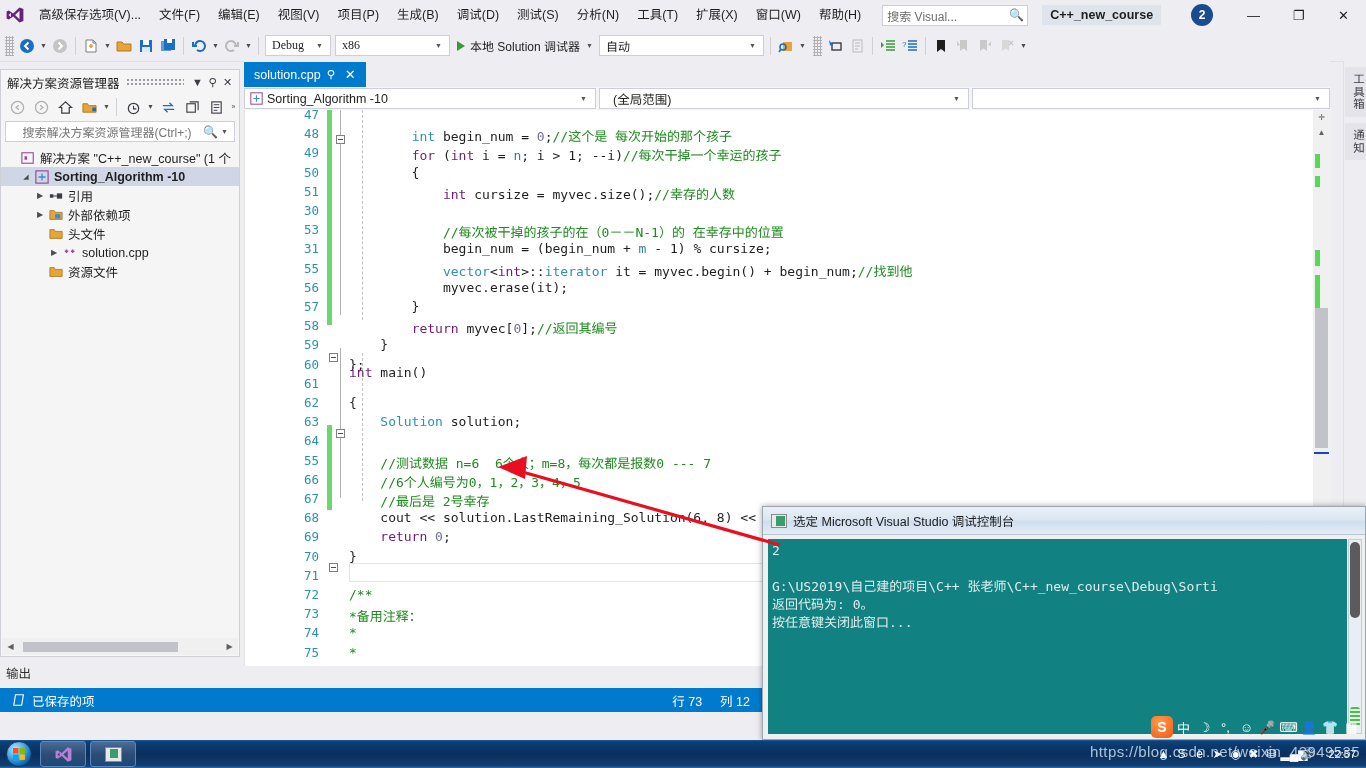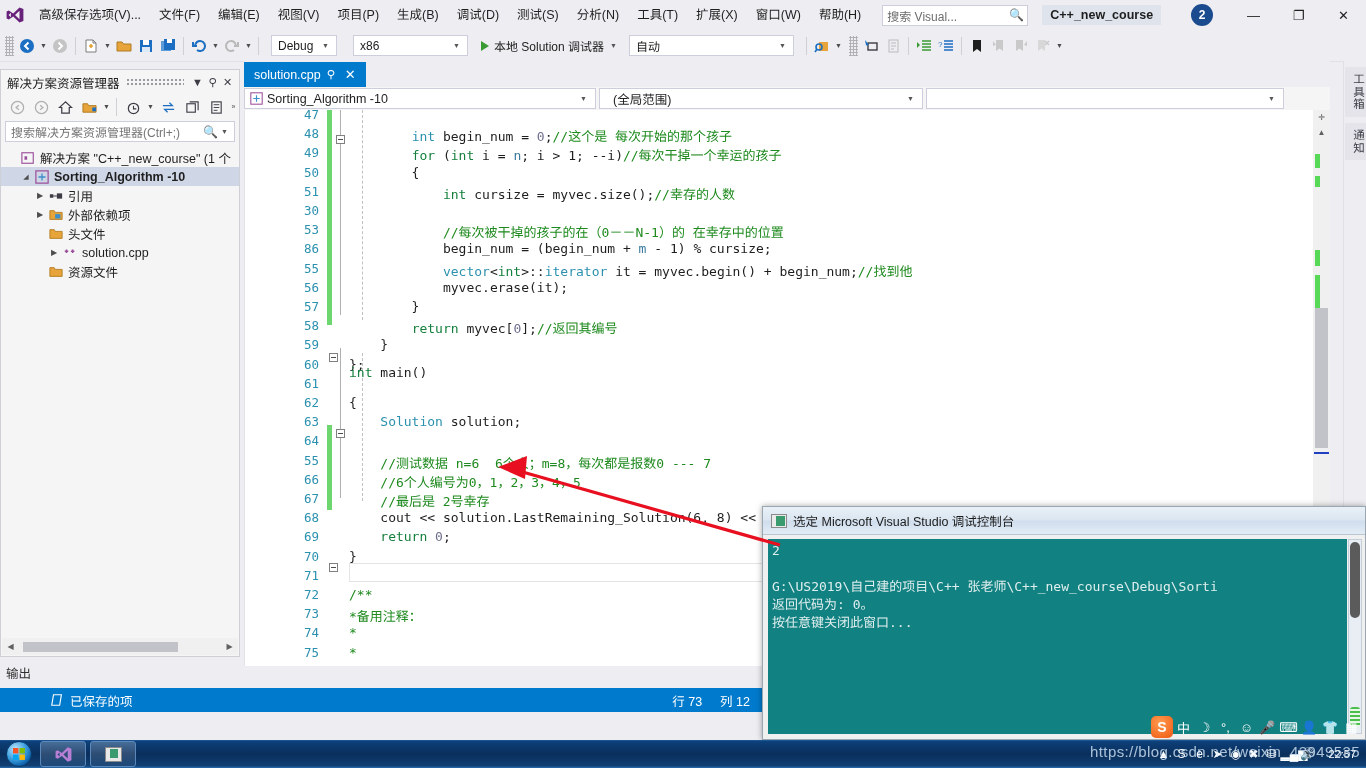--- a/index.html
+++ b/index.html
@@ -38,21 +38,21 @@
   
   .toolbar{height:31px;display:flex;align-items:center;background:#eeeef2;border-bottom:1px solid #e0e0e6;position:relative;}
   .tb-grip{width:9px;height:20px;margin:0 2px 0 5px;
     background-image:radial-gradient(circle,#b0b0b5 1px,transparent 1.2px);
     background-size:3px 3px;}
   .tb-btn{width:22px;height:24px;display:flex;align-items:center;justify-content:center;position:relative;}
   .tb-caret{font-size:7px;color:#4d4d4d;width:11px;text-align:center;line-height:24px;}
   .tb-sep{width:1px;height:18px;background:#cfcfd6;margin:0 4px;}
   .combo{
     height:21px;border:1px solid #cccedb;background:#fff;display:flex;align-items:center;
-    font-size:12px;padding:0 2px 0 6px;box-sizing:border-box;margin:0 8px;
+    font-size:12px;padding:0 2px 0 6px;box-sizing:border-box;margin:0 2px;font-family:Liberation Serif, serif;
   }
   .combo .lbl{flex:1;white-space:nowrap;overflow:hidden;}
   .combo .arw{font-size:7px;color:#555;padding:0 5px;}
   .run-btn{display:flex;align-items:center;height:24px;padding:0 4px 0 2px;font-size:12px;white-space:nowrap;}
   .tri{width:0;height:0;border-left:8px solid #3a9b35;border-top:5px solid transparent;border-bottom:5px solid transparent;margin:0 5px 0 3px;}
   .toolbar-right{position:absolute;right:0;top:0;height:31px;display:flex;align-items:center;}
   .live-share{display:flex;align-items:center;font-size:12.5px;padding:0 8px;height:24px;}
   .admin-chip{background:#dfe3ec;color:#3c3c46;font-size:12.5px;padding:4px 11px;margin-right:8px;margin-left:6px;}
 
   
@@ -64,21 +64,21 @@
   .se-head .t{white-space:nowrap;}
   .se-head .dots{flex:1;margin:0 6px;height:8px;
      background-image:radial-gradient(circle,#9a9aa0 0.9px,transparent 1.1px);background-size:4px 4px;background-position:0 4px;}
   .se-head .hi{width:15px;text-align:center;color:#3c3c46;font-size:11px;}
   .se-toolbar{height:26px;display:flex;align-items:center;padding-left:4px;}
   .se-tb{width:24px;height:22px;display:flex;align-items:center;justify-content:center;}
   .se-search{
     margin:1px 4px 3px 4px;height:21px;border:1px solid #cccedb;background:#fff;display:flex;align-items:center;
     font-size:12px;color:#767676;padding:0 3px 0 5px;box-sizing:border-box;
   }
-  .se-search .p{flex:1;white-space:nowrap;overflow:hidden;}
+  .se-search .p{flex:1;white-space:nowrap;overflow:hidden;text-align:center;}
   .tree{padding-top:3px;font-size:12.5px;}
   .tnode{display:flex;align-items:center;height:19px;padding-left:4px;white-space:nowrap;cursor:default;}
   .tnode.sel{background:#cfd6e6;}
   .tnode .exp{width:14px;text-align:center;font-size:8px;color:#4d4d4d;}
   .tnode .ico{width:18px;display:flex;align-items:center;justify-content:center;}
   .tnode .lab{padding-left:3px;}
   .tnode .lab.b{font-weight:bold;}
   .se-hscroll{position:absolute;left:1px;right:1px;bottom:1px;height:17px;background:#f0f0f0;display:flex;align-items:center;}
   .se-hscroll .ar{width:17px;text-align:center;font-size:8px;color:#606060;}
   .se-hscroll .track{flex:1;height:15px;position:relative;}
@@ -106,21 +106,21 @@
   .ln{position:absolute;right:8px;font-family:"DejaVu Sans Mono","Liberation Mono",monospace;font-size:12.5px;color:#2b91af;text-align:right;width:70px;}
   .changebar{position:absolute;left:82px;width:5px;background:#6ed66e;}
   .vline{position:absolute;width:1px;background:#b0b0b0;}
   .dline{position:absolute;width:0;border-left:1px dashed #c0c0c0;}
   .foldbox{position:absolute;width:9px;height:9px;border:1px solid #808080;background:#fff;box-sizing:border-box;}
   .foldbox:after{content:"";position:absolute;left:1px;top:3px;width:5px;height:1px;background:#4d4d4d;}
   .code-line{
     position:absolute;left:104px;white-space:pre;
     font-family:"DejaVu Sans Mono","Liberation Mono",monospace;font-size:13px;color:#1e1e1e;
   }
-  .kw{color:#15803d;}
+  .kw{color:#701a75;}
   .ty{color:#2b91af;}
   .cm{color:#1f8a1f;}
   .pa{color:#6f6f8f;}
   .cl{color:#3a7a9e;}
   .zoom-combo{position:absolute;left:0;bottom:0;width:62px;height:22px;border:1px solid #cccedb;background:#fff;
      display:flex;align-items:center;font-size:12px;padding-left:5px;box-sizing:border-box;}
   .zoom-combo .arw{margin-left:auto;font-size:7px;color:#555;padding:0 5px;}
   .issue-bar{position:absolute;left:70px;bottom:0;height:22px;display:flex;align-items:center;font-size:12px;color:#2f2f2f;}
   .ok-circle{width:13px;height:13px;border-radius:50%;background:#3a9b35;color:#fff;font-size:9px;
      display:flex;align-items:center;justify-content:center;margin-right:5px;}
@@ -135,21 +135,21 @@
   
   .rtabs{position:absolute;right:0;top:0;width:22px;bottom:0;background:#eeeef2;border-left:1px solid #e0e0e6;}
   .rtab{width:19px;margin:6px 1px;background:#e4e4ea;color:#3c3c46;font-size:11.5px;
      writing-mode:vertical-rl;text-orientation:upright;padding:6px 2px;letter-spacing:1px;}
 
   
   .annot{position:absolute;left:0;top:0;width:1366px;height:740px;pointer-events:none;}
 
   
   .statusbar{position:absolute;left:0;bottom:28px;width:768px;height:24px;background:#007acc;color:#fff;display:flex;align-items:center;font-size:12.5px;}
-  .statusbar .sv{display:flex;align-items:center;padding-left:12px;margin-left:38px;}
+  .statusbar .sv{display:flex;align-items:center;padding-left:12px;}
   .statusbar .grow{flex:1;}
   .statusbar .cell{padding:0 18px 0 0;}
 
   
   .console{
     position:absolute;left:762px;top:506px;width:604px;height:234px;
     background:#f0f0f0;border:1px solid #9aa7b0;box-sizing:border-box;
     box-shadow:0 0 6px rgba(0,0,0,.35);
   }
   .console-title{
@@ -537,40 +537,40 @@
         <div class="nav-combo" style="width:352px">
           <span class="ic">
             <svg width="13" height="13" viewBox="0 0 16 16">
                 <rect x="1" y="1" width="14" height="14" fill="none" stroke="#9b4f9b" stroke-width="1.3"></rect>
                 <path d="M4 8h8M8 4v8" stroke="#3c8fc9" stroke-width="1.4"></path>
               </svg>
           </span>
           <span style="flex:1">Sorting_Algorithm -10</span>
           <span class="arw">▼</span>
         </div>
-        <div class="nav-combo" style="width:324px;margin-left:3px">
+        <div class="nav-combo" style="width:370px;margin-left:3px">
           <span style="flex:1;padding-left:8px">(全局范围)</span>
           <span class="arw">▼</span>
         </div>
         <div class="nav-combo" style="width:358px;margin-left:3px">
           <span style="flex:1"></span>
           <span class="arw">▼</span>
         </div>
       </div>
 
       <div class="code-area">
         <div class="gutter" id="gutter">
             <div class="ln" style="top: -3px;">47</div>
             <div class="ln" style="top: 16.2px;">48</div>
             <div class="ln" style="top: 35.4px;">49</div>
             <div class="ln" style="top: 54.6px;">50</div>
             <div class="ln" style="top: 73.8px;">51</div>
             <div class="ln" style="top: 93px;">30</div>
             <div class="ln" style="top: 112.2px;">53</div>
-            <div class="ln" style="top: 131.4px;">86</div>
+            <div class="ln" style="top: 131.4px;">31</div>
             <div class="ln" style="top: 150.6px;">55</div>
             <div class="ln" style="top: 169.8px;">56</div>
             <div class="ln" style="top: 189px;">57</div>
             <div class="ln" style="top: 208.2px;">58</div>
             <div class="ln" style="top: 227.4px;">59</div>
             <div class="ln" style="top: 246.6px;">60</div>
             <div class="ln" style="top: 265.8px;">61</div>
             <div class="ln" style="top: 285px;">62</div>
             <div class="ln" style="top: 304.2px;">63</div>
             <div class="ln" style="top: 323.4px;">64</div>

